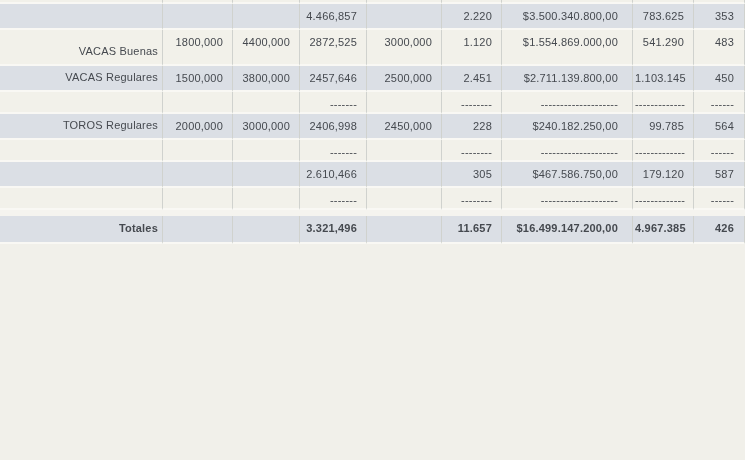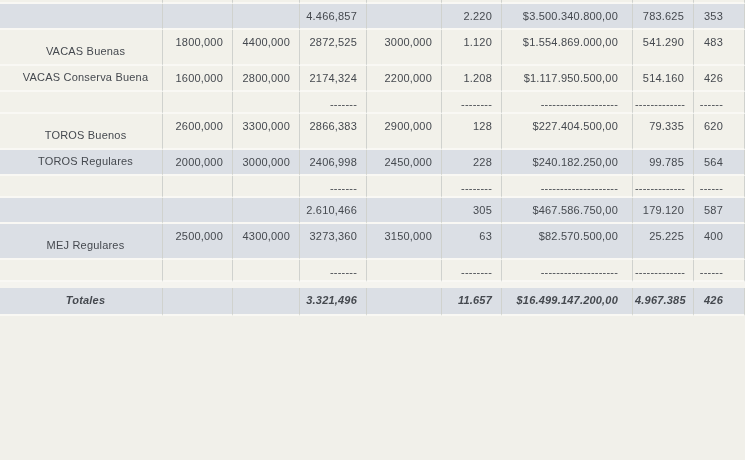--- a/index.html
+++ b/index.html
@@ -30,38 +30,37 @@
   }
   tr.bg-cream td { background: #f2f1ea; }
   tr.bg-gray  td { background: #dbdfe5; }
 
   .col-num {
     text-align: right;
     vertical-align: top;
     padding: 6px 9px 0 2px;
   }
   .col-label {
-    text-align: center;
+    text-align: right;
     vertical-align: bottom;
     padding: 0 4px 6px 13px;
   }
   .col-6 { padding-right: 14px; } 
-  .col-8 { padding-right: 21px; }
+  .col-8 { padding-right: 10px; }
 
   .row-category td, .row-sum td { height: 26px; }
   tr.tall td { height: 36px; }
   .row-dash td { height: 22px; }
   .row-spacer td { height: 4px; padding: 0; }
   .row-total td {
     height: 28px;
     font-weight: bold;
     vertical-align: middle;
     padding-top: 0;
     padding-bottom: 1px;
-    font-style: italic;
   }
   .gap-cell {
     height: 6px;
     padding: 0;
     background: #f5f4ef;
     border-right: none;
     border-bottom: none;
   }
 </style>
 </head>
@@ -107,52 +106,41 @@
           <td class="col-label col-0">VACAS Buenas</td>
           <td class="col-num col-1">1800,000</td>
           <td class="col-num col-2">4400,000</td>
           <td class="col-num col-3">2872,525</td>
           <td class="col-num col-4">3000,000</td>
           <td class="col-num col-5">1.120</td>
           <td class="col-num col-6">$1.554.869.000,00</td>
           <td class="col-num col-7">541.290</td>
           <td class="col-num col-8">483</td>
         </tr>
-        <tr class="row-category bg-cream">
-          <td class="col-label col-0">VACAS Conserva Buena</td>
-          <td class="col-num col-1">1600,000</td>
-          <td class="col-num col-2">2800,000</td>
-          <td class="col-num col-3">2174,324</td>
-          <td class="col-num col-4">2200,000</td>
-          <td class="col-num col-5">1.208</td>
-          <td class="col-num col-6">$1.117.950.500,00</td>
-          <td class="col-num col-7">514.160</td>
-          <td class="col-num col-8">426</td>
+        <tr class="row-category bg-gray">
+          <td class="col-label col-0">VACAS Regulares</td>
+          <td class="col-num col-1">1500,000</td>
+          <td class="col-num col-2">3800,000</td>
+          <td class="col-num col-3">2457,646</td>
+          <td class="col-num col-4">2500,000</td>
+          <td class="col-num col-5">2.451</td>
+          <td class="col-num col-6">$2.711.139.800,00</td>
+          <td class="col-num col-7">1.103.145</td>
+          <td class="col-num col-8">450</td>
         </tr>
         <tr class="row-dash bg-cream">
           <td class="col-label col-0"></td>
           <td class="col-num col-1"></td>
           <td class="col-num col-2"></td>
           <td class="col-num col-3">-------</td>
           <td class="col-num col-4"></td>
           <td class="col-num col-5">--------</td>
           <td class="col-num col-6">--------------------</td>
           <td class="col-num col-7">-------------</td>
           <td class="col-num col-8">------</td>
-        </tr>
-        <tr class="row-category tall bg-cream">
-          <td class="col-label col-0">TOROS Buenos</td>
-          <td class="col-num col-1">2600,000</td>
-          <td class="col-num col-2">3300,000</td>
-          <td class="col-num col-3">2866,383</td>
-          <td class="col-num col-4">2900,000</td>
-          <td class="col-num col-5">128</td>
-          <td class="col-num col-6">$227.404.500,00</td>
-          <td class="col-num col-7">79.335</td>
-          <td class="col-num col-8">620</td>
         </tr>
         <tr class="row-category bg-gray">
           <td class="col-label col-0">TOROS Regulares</td>
           <td class="col-num col-1">2000,000</td>
           <td class="col-num col-2">3000,000</td>
           <td class="col-num col-3">2406,998</td>
           <td class="col-num col-4">2450,000</td>
           <td class="col-num col-5">228</td>
           <td class="col-num col-6">$240.182.250,00</td>
           <td class="col-num col-7">99.785</td>
@@ -173,31 +161,20 @@
           <td class="col-label col-0"></td>
           <td class="col-num col-1"></td>
           <td class="col-num col-2"></td>
           <td class="col-num col-3">2.610,466</td>
           <td class="col-num col-4"></td>
           <td class="col-num col-5">305</td>
           <td class="col-num col-6">$467.586.750,00</td>
           <td class="col-num col-7">179.120</td>
           <td class="col-num col-8">587</td>
         </tr>
-        <tr class="row-category tall bg-gray">
-          <td class="col-label col-0">MEJ Regulares</td>
-          <td class="col-num col-1">2500,000</td>
-          <td class="col-num col-2">4300,000</td>
-          <td class="col-num col-3">3273,360</td>
-          <td class="col-num col-4">3150,000</td>
-          <td class="col-num col-5">63</td>
-          <td class="col-num col-6">$82.570.500,00</td>
-          <td class="col-num col-7">25.225</td>
-          <td class="col-num col-8">400</td>
-        </tr>
         <tr class="row-dash bg-cream">
           <td class="col-label col-0"></td>
           <td class="col-num col-1"></td>
           <td class="col-num col-2"></td>
           <td class="col-num col-3">-------</td>
           <td class="col-num col-4"></td>
           <td class="col-num col-5">--------</td>
           <td class="col-num col-6">--------------------</td>
           <td class="col-num col-7">-------------</td>
           <td class="col-num col-8">------</td>

